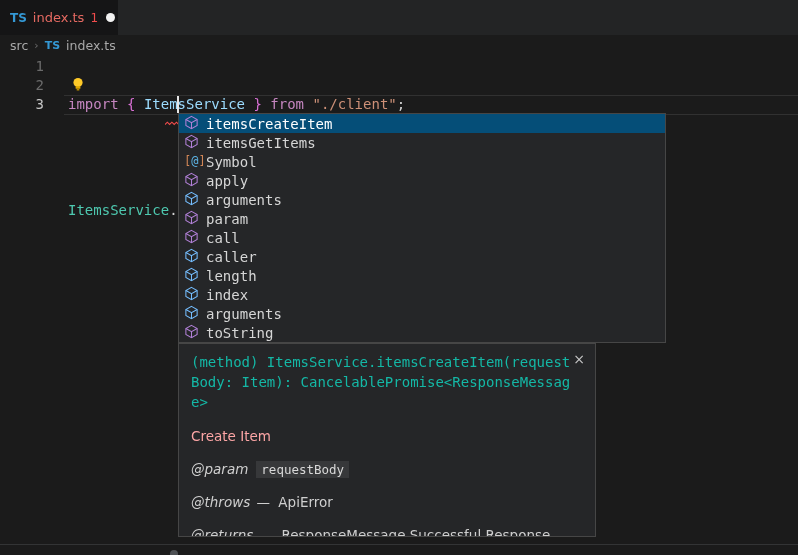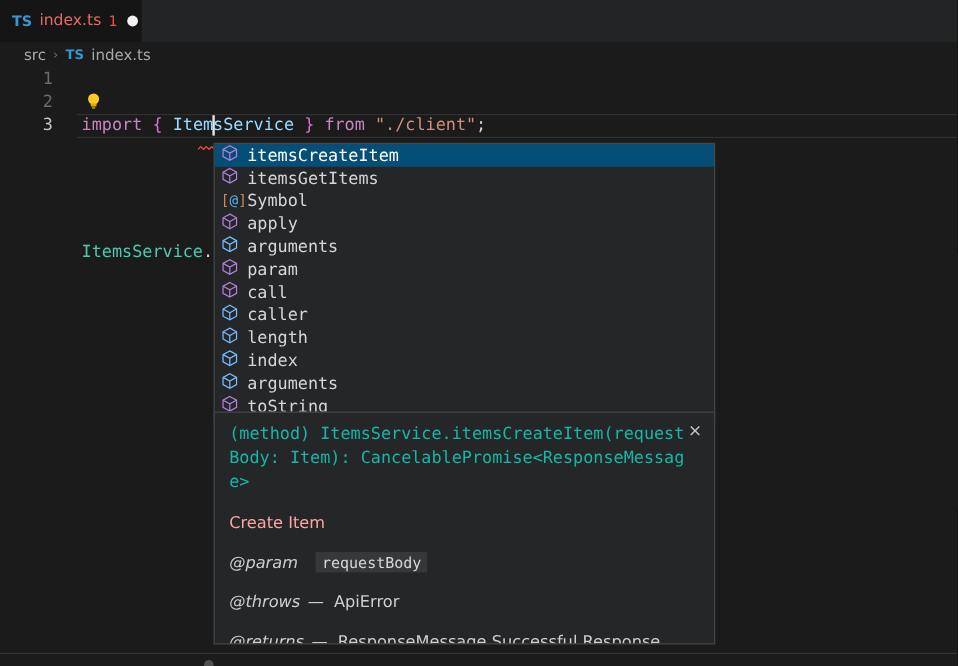--- a/index.html
+++ b/index.html
@@ -9,21 +9,21 @@
   .tabbar{position:absolute;left:0;top:0;right:0;height:35px;background:#232425;}
   .tab{position:absolute;left:0;top:0;height:35px;width:118px;background:#151516;
        display:flex;align-items:center;gap:6px;padding-left:10px;box-sizing:border-box;
        font-size:13px;cursor:pointer;}
   .ts-icon{color:#3498d4;font-weight:bold;font-size:12px;letter-spacing:0;}
   .tab-label{color:#e66a62;}
   .tab-errcount{color:#f14c4c;font-size:12px;}
   .tab-dot{width:9px;height:9px;border-radius:50%;background:#f2f2f2;margin-left:2px;}
   
   .breadcrumbs{position:absolute;left:0;top:35px;right:0;height:21px;display:flex;
-       align-items:center;gap:6px;padding-left:20px;font-size:12.5px;color:#a9a9a9;}
+       align-items:center;gap:6px;padding-left:10px;font-size:12.5px;color:#a9a9a9;}
   .crumb{cursor:pointer;}
   .crumb-sep{color:#6e6e6e;font-size:11px;}
   .breadcrumbs .ts-icon{font-size:11px;}
   
   .gutter{position:absolute;left:0;top:57px;width:44px;text-align:right;
           font-family:"DejaVu Sans Mono","Liberation Mono",monospace;font-size:14px;
           line-height:19px;color:#6b6b6b;}
   .gutter .ln.active{color:#c6c6c6;}
   .code{position:absolute;left:68px;top:57px;font-family:"DejaVu Sans Mono","Liberation Mono",monospace;
         font-size:14px;line-height:19px;white-space:pre;color:#d4d4d4;}
@@ -35,21 +35,21 @@
   .tok-string{color:#ce9178;}
   .tok-punct{color:#d4d4d4;}
   .current-line{position:absolute;left:64px;right:0;top:95px;height:20px;box-sizing:border-box;
         border-top:1px solid #313131;border-bottom:1px solid #313131;}
   .cursor{position:absolute;left:177px;top:96px;width:2px;height:17px;background:#e6e6e6;}
   .squiggle{position:absolute;left:165px;top:111px;}
   .lightbulb{position:absolute;left:71px;top:77px;cursor:pointer;}
   .bottom-divider{position:absolute;left:0;top:544px;right:0;height:1px;background:#333435;}
   .hover-dot{position:absolute;left:170px;top:550px;width:8px;height:8px;border-radius:50%;background:#4e5154;}
   
-  .suggest{position:absolute;left:178px;top:119px;width:418px;box-sizing:border-box;
+  .suggest{position:absolute;left:178px;top:113px;width:488px;box-sizing:border-box;
            background:#252628;border:1px solid #464646;}
   .suggest-row{height:19px;display:flex;align-items:center;gap:7px;padding-left:5px;
            font-family:"DejaVu Sans Mono","Liberation Mono",monospace;font-size:14px;
            color:#d6d6d6;cursor:pointer;}
   .suggest-row.selected{background:#054e78;color:#ffffff;}
   .kind-cube{flex:0 0 auto;display:block;}
   .kind-method{color:#b180d7;}
   .kind-field{color:#75beff;}
   .prop-icon{flex:0 0 auto;width:15px;font-size:12px;line-height:15px;text-align:center;
            font-family:"DejaVu Sans Mono",monospace;}
@@ -59,21 +59,21 @@
   .docs{position:absolute;left:178px;top:343px;width:418px;height:194px;box-sizing:border-box;
         background:#252628;border:1px solid #464646;padding:8px 12px;overflow:hidden;}
   .sig{font-family:"DejaVu Sans Mono","Liberation Mono",monospace;font-size:14px;
        line-height:20px;color:#14b8a6;}
   .docs-close{position:absolute;right:10px;top:7px;color:#c5c5c5;font-size:14px;cursor:pointer;
        font-family:"DejaVu Sans",sans-serif;}
   .docs-summary{margin-top:16px;font-size:13.5px;color:#fca5a5;}
   .doc-tag-line{margin-top:17px;font-size:13.5px;color:#cfcfcf;}
   .doc-tag{font-style:italic;}
   .doc-chip{font-family:"DejaVu Sans Mono","Liberation Mono",monospace;font-size:12.5px;
-       background:#37383a;color:#d8d8d8;padding:1px 5px;margin-left:15px;}
+       background:#37383a;color:#d8d8d8;padding:1px 5px;margin-left:8px;}
   .doc-dash{margin:0 4px 0 2px;}
 </style>
 </head>
 <body>
 
 <div id="screen">
 
   <div class="tabbar">
     <div class="tab">
       <span class="ts-icon">TS</span>

